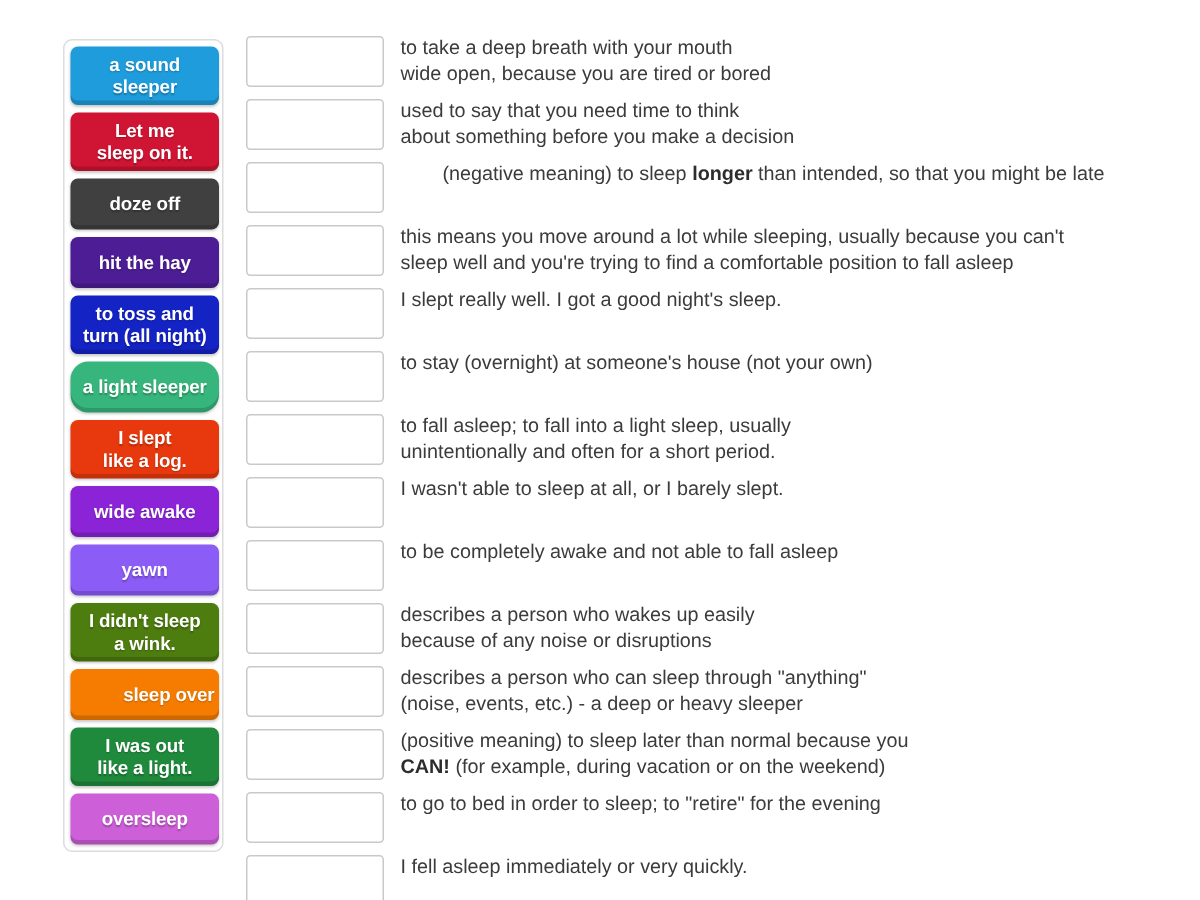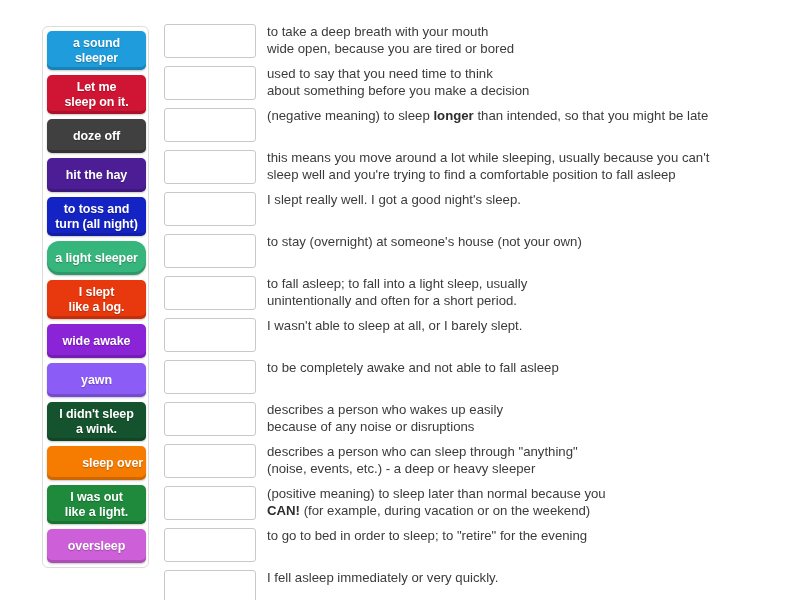--- a/index.html
+++ b/index.html
@@ -142,21 +142,21 @@
       <div class="tile" style="background: rgb(139, 35, 214);">
         <div>
           <span class="tline">wide awake</span>
         </div>
       </div>
       <div class="tile" style="background: #8b5cf6;">
         <div>
           <span class="tline">yawn</span>
         </div>
       </div>
-      <div class="tile" style="background: #14532d; align-items: center;">
+      <div class="tile" style="background: #4d7c0f; align-items: center;">
         <div>
           <span class="tline">I didn't sleep</span>
           <span class="tline">a wink.</span>
         </div>
       </div>
       <div class="tile" style="background: rgb(245, 124, 0); justify-content: flex-end;">
         <div>
           <span class="tline">sleep over</span>
         </div>
       </div>
@@ -181,21 +181,21 @@
           <span class="dline"><span>wide open, because you are tired or bored</span></span>
         </div>
       </div>
       <div class="row" style="margin-bottom: 4px; min-height: 38px;">
         <div class="dropbox"></div>
         <div class="defn">
           <span class="dline"><span>used to say that you need time to think</span></span>
           <span class="dline"><span>about something before you make a decision</span></span>
         </div>
       </div>
-      <div class="row" style="margin-bottom: 4px; min-height: 38px;">
+      <div class="row" style="margin-bottom: 4px; min-height: 38px; gap: 28px;">
         <div class="dropbox"></div>
         <div class="defn">
           <span class="dline"><span>(negative meaning) to sleep </span><b>longer</b><span> than intended, so that you might be late</span></span>
         </div>
       </div>
       <div class="row" style="margin-bottom: 4px; min-height: 38px;">
         <div class="dropbox"></div>
         <div class="defn">
           <span class="dline"><span>this means you move around a lot while sleeping, usually because you can't</span></span>
           <span class="dline"><span>sleep well and you're trying to find a comfortable position to fall asleep</span></span>

